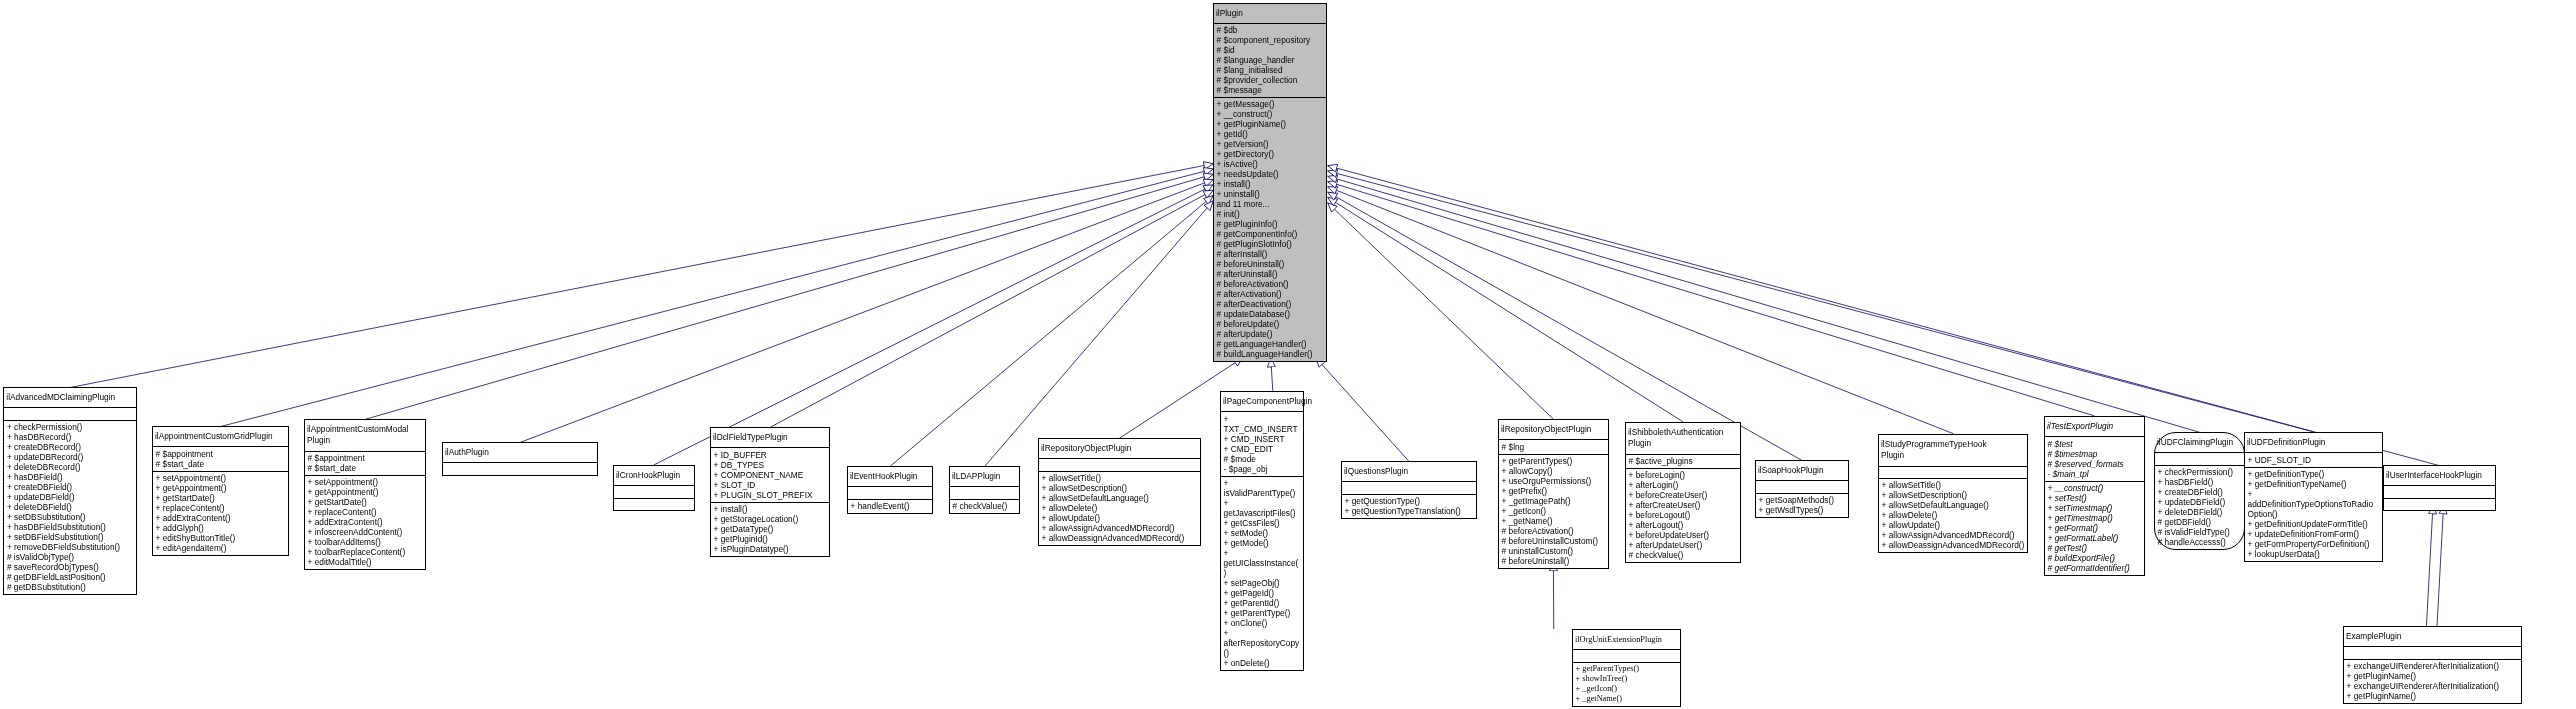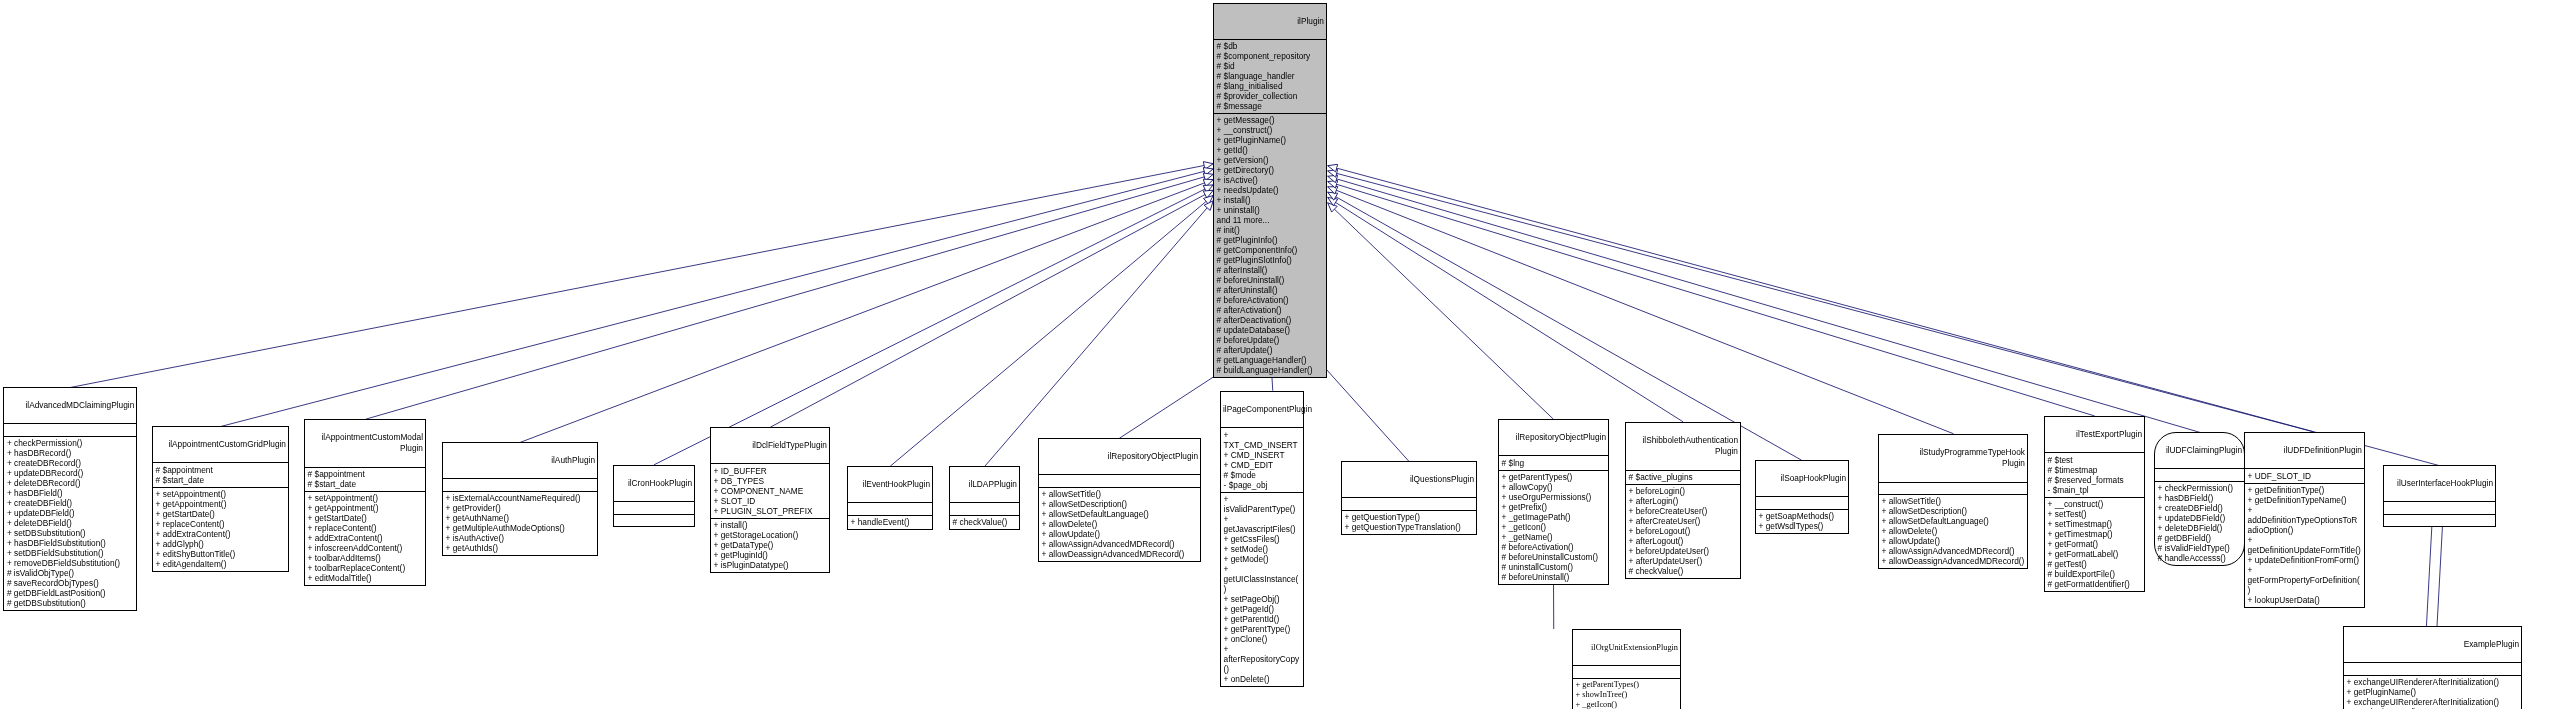--- a/index.html
+++ b/index.html
@@ -2,21 +2,21 @@
 <html style="font-size:10.6px"><head>
 <meta charset="utf-8">
 <style>
   html,body{margin:0;padding:0;background:#ffffff;}
   #canvas{position:relative;width:2576px;height:710px;background:#ffffff;overflow:hidden;
           font-family:"Liberation Sans", sans-serif;}
   #edges{position:absolute;left:0;top:0;}
   .uml-class{position:absolute;box-sizing:border-box;background:#ffffff;border:0.7px solid #000;
              color:#000;font-size:8.3px;cursor:pointer;}
   .uml-class.hl{background:#bfbfbf;border-width:1.3px;}
-  .uml-title{text-align:right;padding:12px 2px;line-height:11.3px;}
+  .uml-title{text-align:left;padding:4px 2px;line-height:11.3px;}
   .compartment{border-top:0.7px solid #000;padding:1.3px 2.6px 2px;min-height:8px;}
   .hl .compartment{border-top-width:1.3px;}
   .member{line-height:10px;text-align:left;white-space:normal;overflow-wrap:anywhere;}
 </style>
 </head>
 <body>
 
 <div id="canvas">
   <svg id="edges" width="2576" height="710" viewBox="0 0 3892 1072">
     <defs>
@@ -155,28 +155,20 @@
           <div class="member">+ toolbarAddItems()</div>
           <div class="member">+ toolbarReplaceContent()</div>
           <div class="member">+ editModalTitle()</div>
         </div>
       </div>
       <div class="uml-class" style="left: 442px; top: 442px; width: 156px;">
         <div class="uml-title">
           <div>ilAuthPlugin</div>
         </div>
         <div class="compartment"></div>
-        <div class="compartment">
-          <div class="member">+ isExternalAccountNameRequired()</div>
-          <div class="member">+ getProvider()</div>
-          <div class="member">+ getAuthName()</div>
-          <div class="member">+ getMultipleAuthModeOptions()</div>
-          <div class="member">+ isAuthActive()</div>
-          <div class="member">+ getAuthIds()</div>
-        </div>
       </div>
       <div class="uml-class" style="left: 613px; top: 465px; width: 82px;">
         <div class="uml-title">
           <div>ilCronHookPlugin</div>
         </div>
         <div class="compartment"></div>
         <div class="compartment"></div>
       </div>
       <div class="uml-class" style="left: 710px; top: 427px; width: 120px;">
         <div class="uml-title">
@@ -327,21 +319,21 @@
         <div class="compartment">
           <div class="member">+ allowSetTitle()</div>
           <div class="member">+ allowSetDescription()</div>
           <div class="member">+ allowSetDefaultLanguage()</div>
           <div class="member">+ allowDelete()</div>
           <div class="member">+ allowUpdate()</div>
           <div class="member">+ allowAssignAdvancedMDRecord()</div>
           <div class="member">+ allowDeassignAdvancedMDRecord()</div>
         </div>
       </div>
-      <div class="uml-class" style="left: 2044px; top: 416px; width: 101px;">
+      <div class="uml-class" style="left: 2044px; top: 416px; width: 101px; font-style: italic;">
         <div class="uml-title">
           <div>ilTestExportPlugin</div>
         </div>
         <div class="compartment">
           <div class="member"># $test</div>
           <div class="member"># $timestmap</div>
           <div class="member"># $reserved_formats</div>
           <div class="member">- $main_tpl</div>
         </div>
         <div class="compartment">
@@ -365,21 +357,21 @@
           <div class="member">+ checkPermission()</div>
           <div class="member">+ hasDBField()</div>
           <div class="member">+ createDBField()</div>
           <div class="member">+ updateDBField()</div>
           <div class="member">+ deleteDBField()</div>
           <div class="member"># getDBField()</div>
           <div class="member"># isValidFieldType()</div>
           <div class="member"># handleAccesss()</div>
         </div>
       </div>
-      <div class="uml-class" style="left: 2244px; top: 432px; width: 121px;">
+      <div class="uml-class" style="left: 2244px; top: 432px; width: 139px;">
         <div class="uml-title">
           <div>ilUDFDefinitionPlugin</div>
         </div>
         <div class="compartment">
           <div class="member">+ UDF_SLOT_ID</div>
         </div>
         <div class="compartment">
           <div class="member">+ getDefinitionType()</div>
           <div class="member">+ getDefinitionTypeName()</div>
           <div class="member">+ addDefinitionTypeOptionsToRadioOption()</div>

